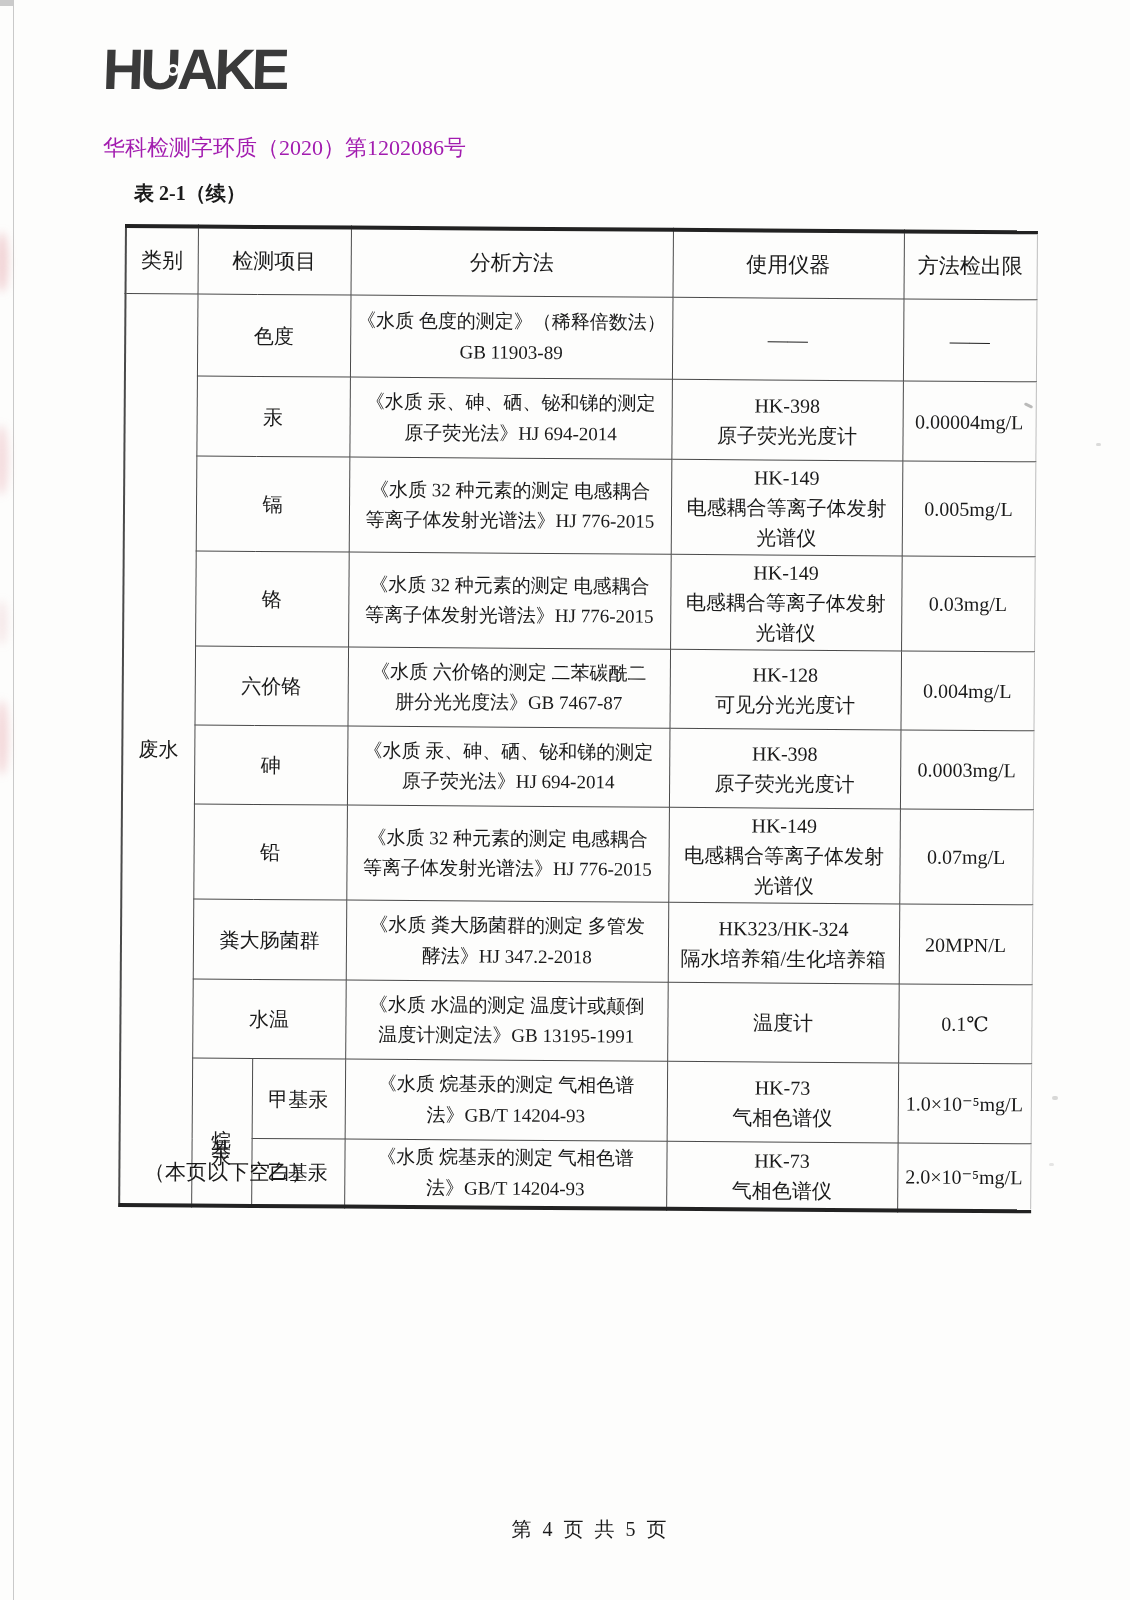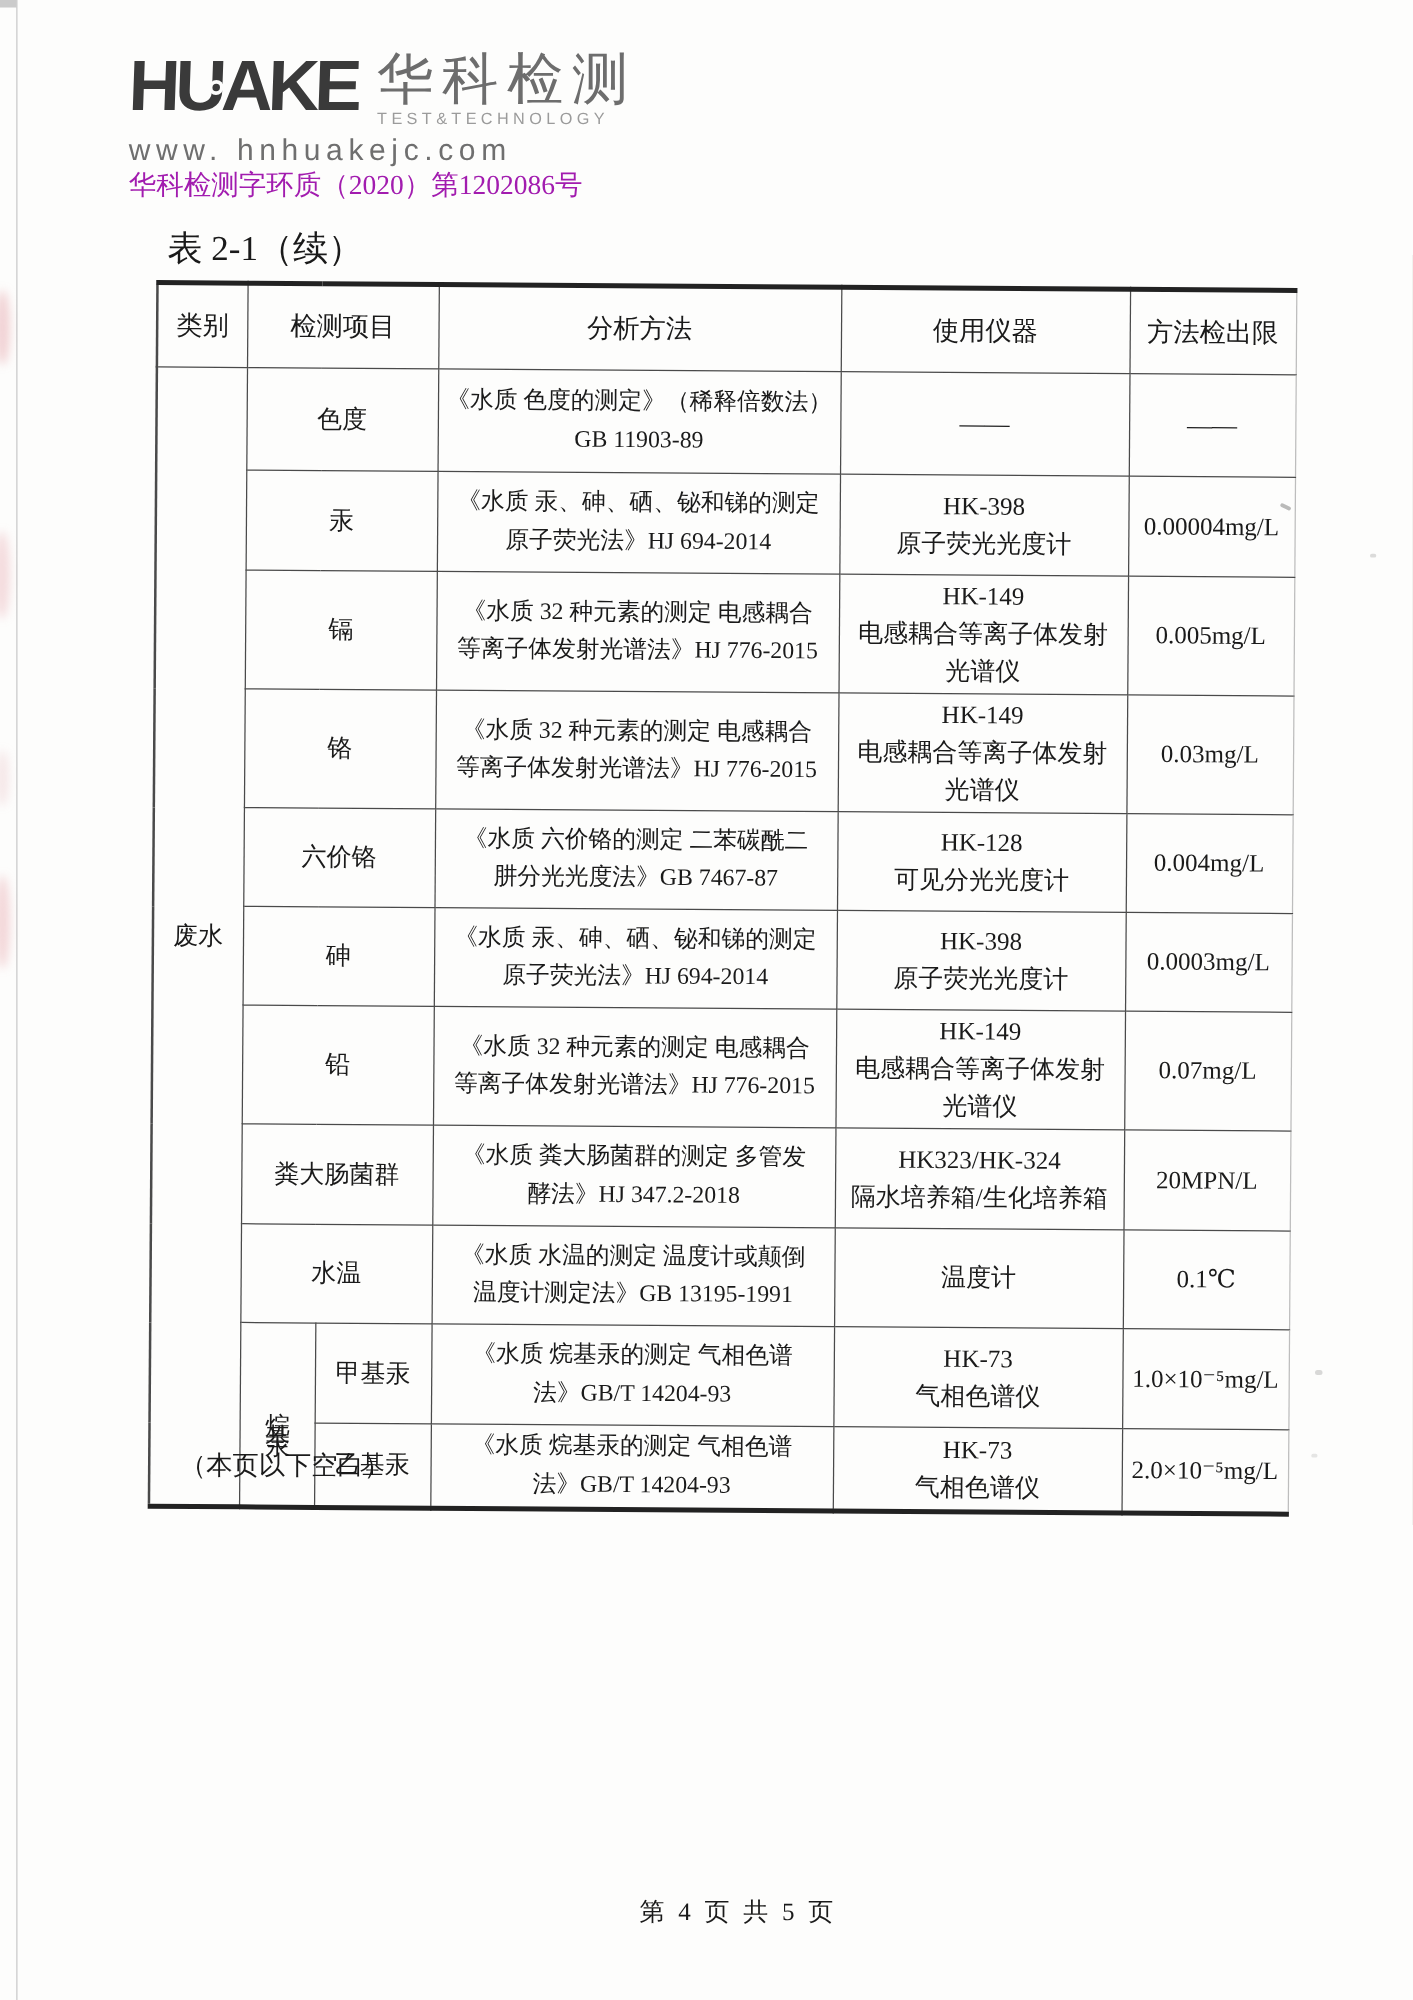--- a/index.html
+++ b/index.html
@@ -34,21 +34,21 @@
   .a-dot  { position:absolute; left:67px; top:27px; width:6px;  height:6px;  background:#3a3a3a; border-radius:50%; }
   .logo-cn-wrap { margin-left:16px; display:flex; flex-direction:column; }
   .logo-cn { font-size:45px; line-height:46px; color:#6d6d6d; letter-spacing:7px; font-weight:400; }
   .logo-sub { font-size:13px; color:#9b9b9b; letter-spacing:3.5px; margin-top:1px;
               font-family:"Liberation Sans","DejaVu Sans",sans-serif; }
   .website { margin-top:5px; font-size:24px; color:#6f6f6f; letter-spacing:4.5px;
              font-family:"Liberation Sans","DejaVu Sans",sans-serif; }
   .doc-number { position:absolute; left:103px; top:133px; font-size:22px; color:#a21caf;text-align:center; }
 
   
-  .table-title { position:absolute; left:134px; top:180px; font-size:28px; font-weight:normal; }
+  .table-title { position:absolute; left:134px; top:180px; font-size:20px; font-weight:bold; }
   .report-table {
     position:absolute; left:125px; top:224px; width:911px;
     border-collapse:collapse; table-layout:fixed;
     transform:rotate(0.4deg); transform-origin:0 0;
     border-top:4px solid #222; border-bottom:4px solid #222;
     border-left:2px solid #4a4a4a; border-right:1px solid #bdbdbd;
   }
   .report-table th, .report-table td {
     border:1.5px solid #4a4a4a; text-align:center; vertical-align:middle;
     padding:2px 3px; white-space:pre-line; line-height:1.5; overflow:hidden;
@@ -90,26 +90,21 @@
   <div class="speck p3"></div>
   <div class="speck p4"></div>
 
   <div class="logo-block">
     <div class="logo-top">
       <div class="logo-en">
         <span>HUAKE</span>
         <span class="a-hole"></span>
         <span class="a-dot"></span>
       </div>
-      <div class="logo-cn-wrap">
-        <span class="logo-cn">华科检测</span>
-        <span class="logo-sub">TEST&amp;TECHNOLOGY</span>
-      </div>
     </div>
-    <div class="website">www. hnhuakejc.com</div>
   </div>
   <div class="doc-number">华科检测字环质（2020）第1202086号</div>
 
   <div class="table-title">表 2-1（续）</div>
 
   <table class="report-table">
     <colgroup>
       <col style="width:72px">
         <col style="width:60px">
         <col style="width:93px">

